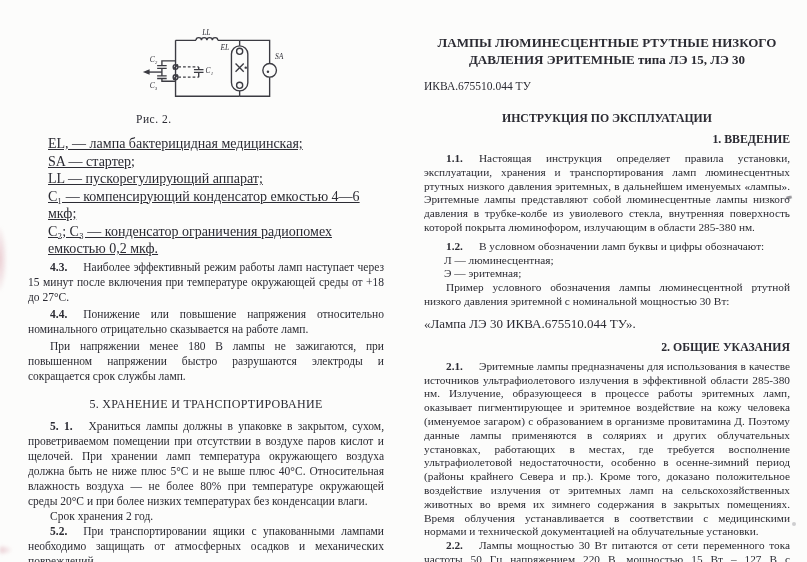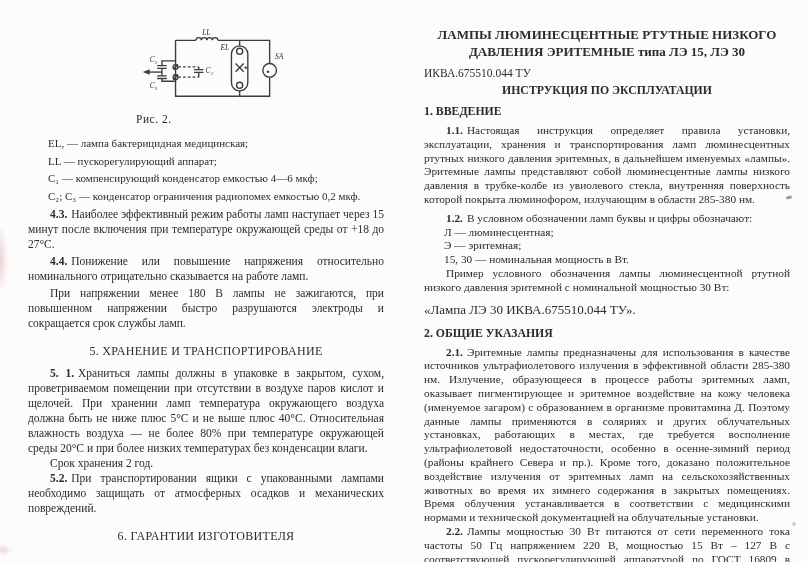--- a/index.html
+++ b/index.html
@@ -15,40 +15,40 @@
   #left-page{left:28px;top:10px;width:356px;}
   #right-page{left:424px;top:22px;width:366px;}
 
   
   .figure-wrap{margin:18px 0 6px 108px;width:150px;}
   .figure-wrap svg{display:block;}
   .fig-caption{text-align:left;font-size:11.5px;margin-top:3px;letter-spacing:.5px;}
 
   
   .legend{margin:10px 0 0 20px;}
-  .legend-item{font-size:11px;line-height:17.5px;}
+  .legend-item{font-size:14px;line-height:17.5px;text-decoration:underline;}
 
   p.body{
     font-size:11.5px;line-height:15px;margin:0;
     text-align:justify;text-indent:22px;
   }
   #right-page p.body{font-size:11.3px;line-height:13.8px;}
   p.tight{margin-top:2px;}
-  .num{font-weight:bold;margin-right:4px;}
+  .num{font-weight:bold;margin-right:16px;}
   .indent-deep{text-indent:40px;}
 
   .sec-heading{
     font-weight:normal;text-align:center;font-size:12px;
     margin:13px 0 7px 0;letter-spacing:.3px;
   }
   
-  .doc-title{font-weight:bold;text-align:center;font-size:13px;line-height:17px;margin:4px;}
+  .doc-title{font-weight:bold;text-align:center;font-size:13px;line-height:17px;margin:12px;}
   .doc-code{text-align:left;font-size:11.5px;margin:7px 0 0 0;}
-  .doc-subtitle{font-weight:bold;text-align:center;font-size:11.8px;margin:4px 0 0 0;}
-  .sec-heading-top{font-weight:bold;text-align:left;font-size:11.8px;margin:6px 0 5px 0;}
+  .doc-subtitle{font-weight:bold;text-align:center;font-size:11.8px;margin:19px 0 0 0;}
+  .sec-heading-top{font-weight:bold;text-align:right;font-size:11.8px;margin:6px 0 5px 0;}
   .list-plain{margin:0 0 0 20px;font-size:11.3px;line-height:13.8px;}
   .centered-line{text-align:left;font-size:13px;margin:7px 0 4px 0;}
 
   
   .smudge-pink-left{
     position:absolute;left:-2px;top:226px;width:9px;height:66px;
     background:radial-gradient(ellipse at left,rgba(214,150,162,.55),rgba(214,150,162,0) 75%);
     filter:blur(1.5px);
   }
   .smudge-pink-bottom{
@@ -107,20 +107,21 @@
         <path class="wire" d="M152,18 H196 V52 M196,72 V100 H152"></path>
         <circle class="wire" cx="196" cy="62" r="10"></circle>
         <circle cx="193.5" cy="64" r="1.8" fill="#3b3b42"></circle>
         <text class="lbl" x="204" y="46">SA</text>
       </svg>
       <div class="fig-caption">Рис. 2.</div>
     </div>
 
     <div class="legend">
       <div class="legend-item">EL, — лампа бактерицидная медицинская;</div>
+      <div class="legend-item">SA — стартер;</div>
       <div class="legend-item">LL — пускорегулирующий аппарат;</div>
       <div class="legend-item">C₁ — компенсирующий конденсатор емкостью 4—6 мкф;</div>
       <div class="legend-item">C₂; C₃ — конденсатор ограничения радиопомех емкостью 0,2 мкф.</div>
     </div>
 
     <p class="body tight"><b class="num">4.3.</b><span>Наиболее эффективный режим работы ламп наступает через 15 минут после включения при температуре окружающей среды от +18 до 27°С.</span></p>
     <p class="body tight"><b class="num">4.4.</b><span>Понижение или повышение напряжения относительно номинального отрицательно сказывается на работе ламп.</span></p>
     <p class="body tight"><span>При напряжении менее 180 В лампы не зажигаются, при повышенном напряжении быстро разрушаются электроды и сокращается срок службы ламп.</span></p>
 
     <div class="sec-heading">5. ХРАНЕНИЕ И ТРАНСПОРТИРОВАНИЕ</div>
@@ -142,21 +143,20 @@
     <p class="doc-subtitle">ИНСТРУКЦИЯ ПО ЭКСПЛУАТАЦИИ</p>
 
     <div class="sec-heading-top">1. ВВЕДЕНИЕ</div>
 
     <p class="body"><b class="num">1.1.</b><span>Настоящая инструкция определяет правила установки, эксплуатации, хранения и транспортирования ламп люминесцентных ртутных низкого давления эритемных, в дальнейшем именуемых «лампы». Эритемные лампы представляют собой люминесцентные лампы низкого давления в трубке-колбе из увиолевого стекла, внутренняя поверхность которой покрыта люминофором, излучающим в области 285-380 нм.</span></p>
 
     <p class="body" style="margin-top:5px;"><b class="num">1.2.</b><span>В условном обозначении ламп буквы и цифры обозначают:</span></p>
     <div class="list-plain">
       <div>Л — люминесцентная;</div>
       <div>Э — эритемная;</div>
-      <div>15, 30 — номинальная мощность в Вт.</div>
     </div>
     <p class="body"><span>Пример условного обозначения лампы люминесцентной ртутной низкого давления эритемной с номинальной мощностью 30 Вт:</span></p>
     <p class="centered-line">«Лампа ЛЭ 30 ИКВА.675510.044 ТУ».</p>
 
     <div class="sec-heading-top" style="margin-top:8px;">2. ОБЩИЕ УКАЗАНИЯ</div>
 
     <p class="body"><b class="num">2.1.</b><span>Эритемные лампы предназначены для использования в качестве источников ультрафиолетового излучения в эффективной области 285-380 нм. Излучение, образующееся в процессе работы эритемных ламп, оказывает пигментирующее и эритемное воздействие на кожу человека (именуемое загаром) с образованием в организме провитамина Д. Поэтому данные лампы применяются в соляриях и других облучательных установках, работающих в местах, где требуется восполнение ультрафиолетовой недостаточности, особенно в осенне-зимний период (районы крайнего Севера и пр.). Кроме того, доказано положительное воздействие излучения от эритемных ламп на сельскохозяйственных животных во время их зимнего содержания в закрытых помещениях. Время облучения устанавливается в соответствии с медицинскими нормами и технической документацией на облучательные установки.</span></p>
     <p class="body"><b class="num">2.2.</b><span>Лампы мощностью 30 Вт питаются от сети переменного тока частоты 50 Гц напряжением 220 В, мощностью 15 Вт – 127 В с соответствующей пускорегулирующей аппаратурой по ГОСТ 16809 в схемах стартерного зажигания.</span></p>
 
   </div>

